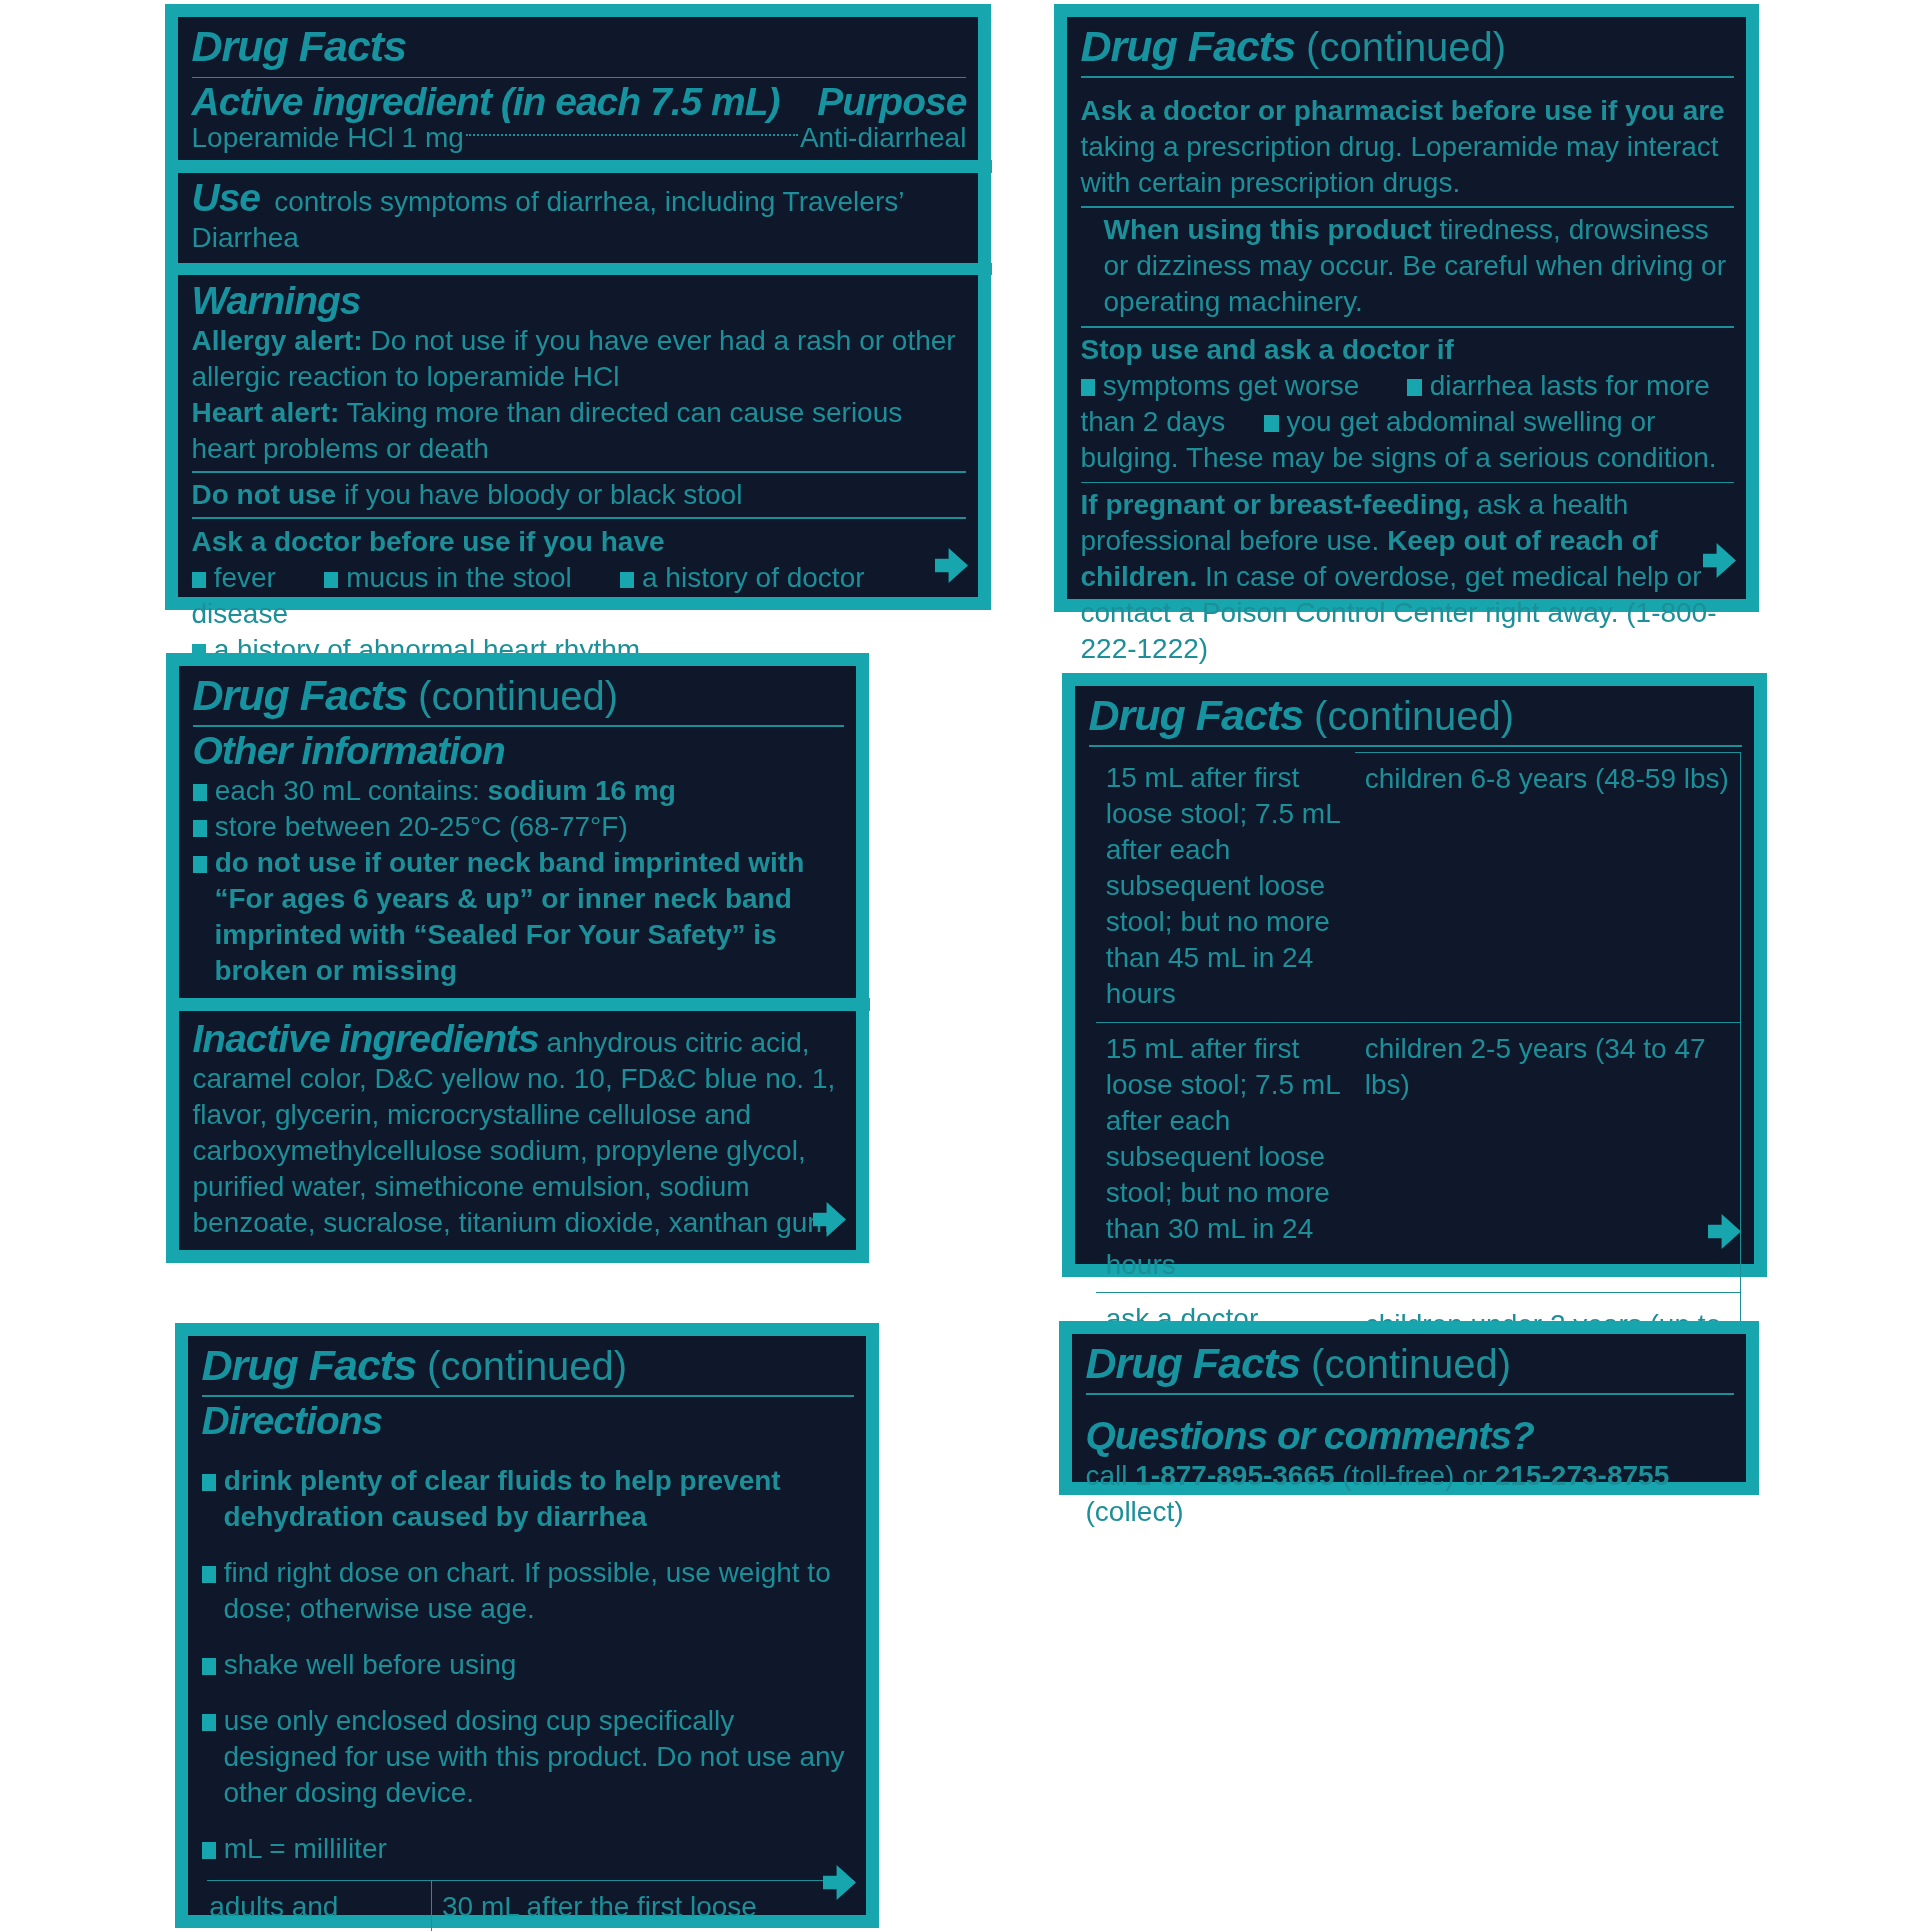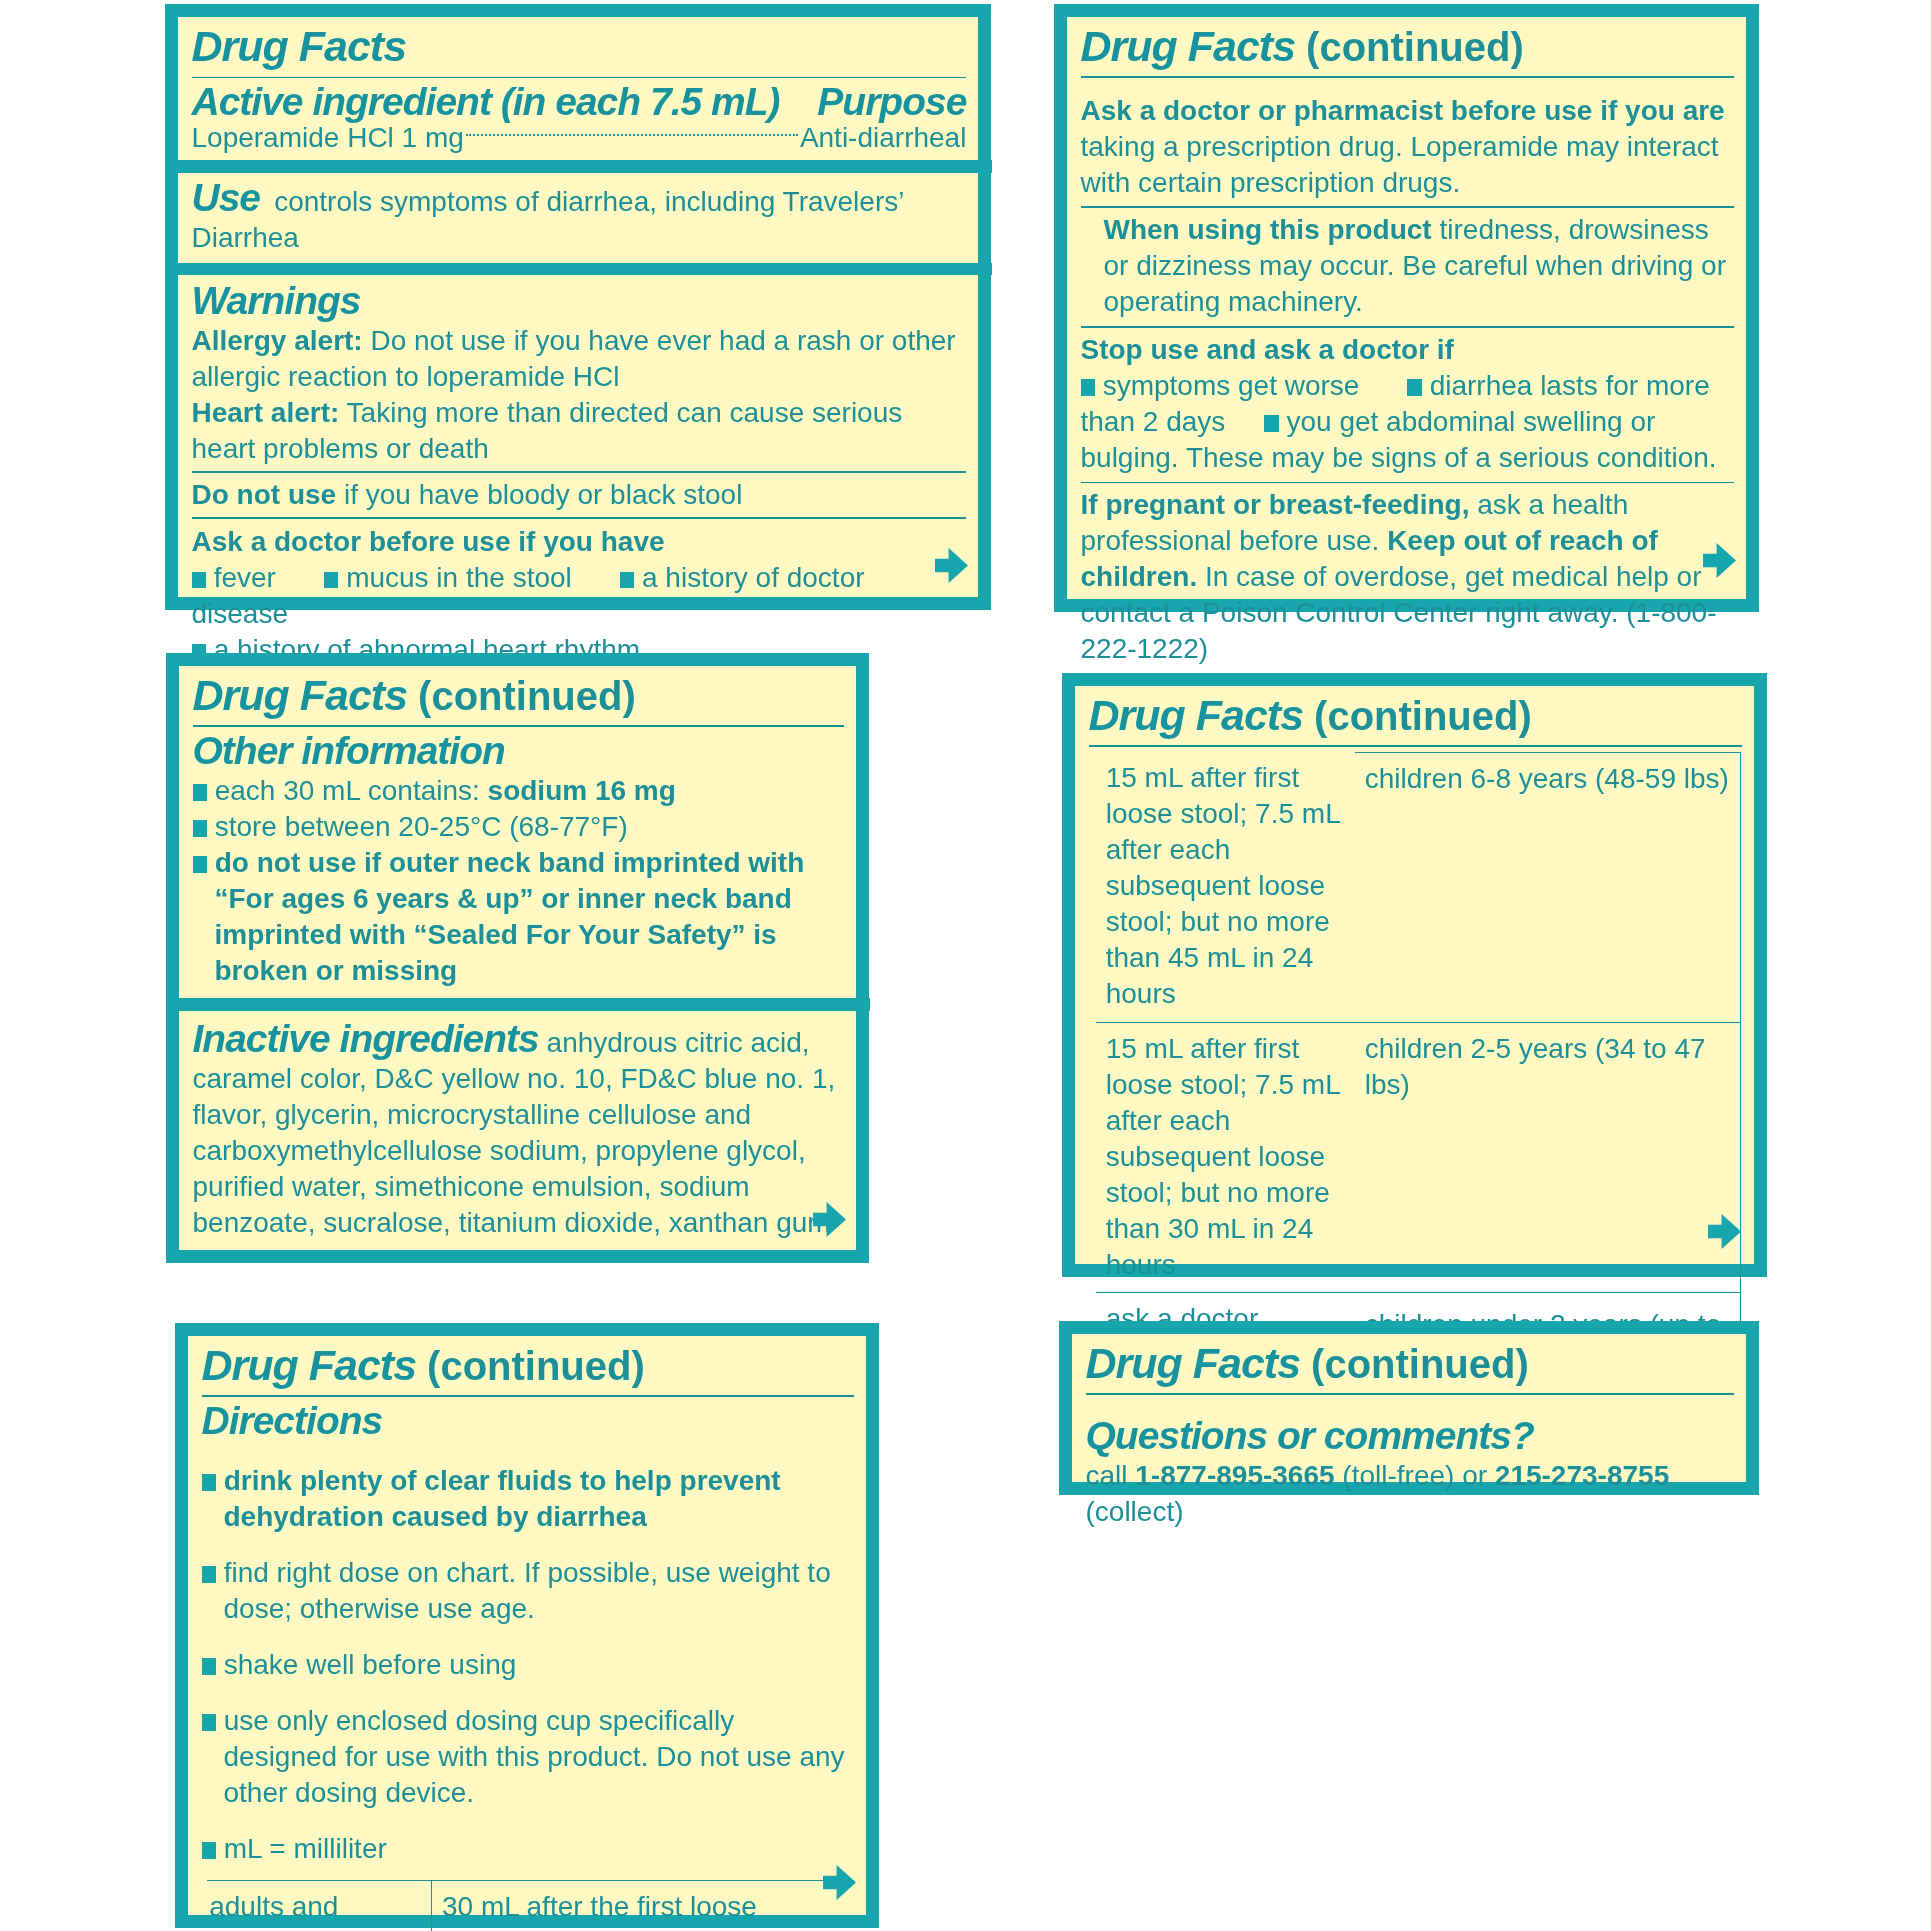--- a/index.html
+++ b/index.html
@@ -1,23 +1,23 @@
 <!DOCTYPE html>
 <html><head>
 <meta charset="utf-8">
 <style>
   html, body { margin: 0; padding: 0; background: #ffffff; }
   body { width: 1931px; height: 1931px; position: relative; overflow: hidden;
          font-family: "Liberation Sans", sans-serif; color: #1c8f98; }
-  .panel { position: absolute; box-sizing: border-box; border: 13.5px solid #17a5ae; background: #fef9c3; }
+  .panel { position: absolute; box-sizing: border-box; border: 13.5px solid #17a5ae; background: #0f172a; }
   .sec { padding: 5.8px 11.6px 0 13.5px; box-sizing: border-box; }
   .thick { height: 12.6px; background: #17a5ae; margin: 0 -13.5px; }
   .rule { height: 1.9px; background: #1c8f98; margin: 0 0; }
   .h-title { font-size: 43px; font-weight: bold; font-style: italic; line-height: 50px; letter-spacing: -1px; color: #1793a0; }
-  .h-cont { font-weight: bold; font-style: normal; letter-spacing: 0; color: #1c8f98; font-size: 40px; }
+  .h-cont { font-weight: normal; font-style: normal; letter-spacing: 0; color: #1c8f98; font-size: 40px; }
   .h-sec { font-size: 39px; font-weight: bold; font-style: italic; line-height: 44px; letter-spacing: -1px; color: #1793a0; }
   .txt { font-size: 28px; line-height: 36px; color: #1c8f98; transform-origin: left; }
   .b { font-weight: bold; }
   .bul { display: inline-block; width: 14.5px; height: 16.4px; background: #17a5ae; margin-right: 7.7px; vertical-align: -1px; }
   .arrow { position: absolute; width: 33px; height: 35px; }
   .row { display: flex; justify-content: space-between; align-items: center; }
   .dots { flex: 1; border-bottom: 2.9px dotted #1c8f98; margin: 0 1.9px 7.7px 1.9px; }
   .tbl { display: grid; }
   .cell { font-size: 28px; line-height: 36px; padding: 7.7px 9.7px 9.7px 9.7px; }
   .indent { padding-left: 22px; margin-top: 20px; }

